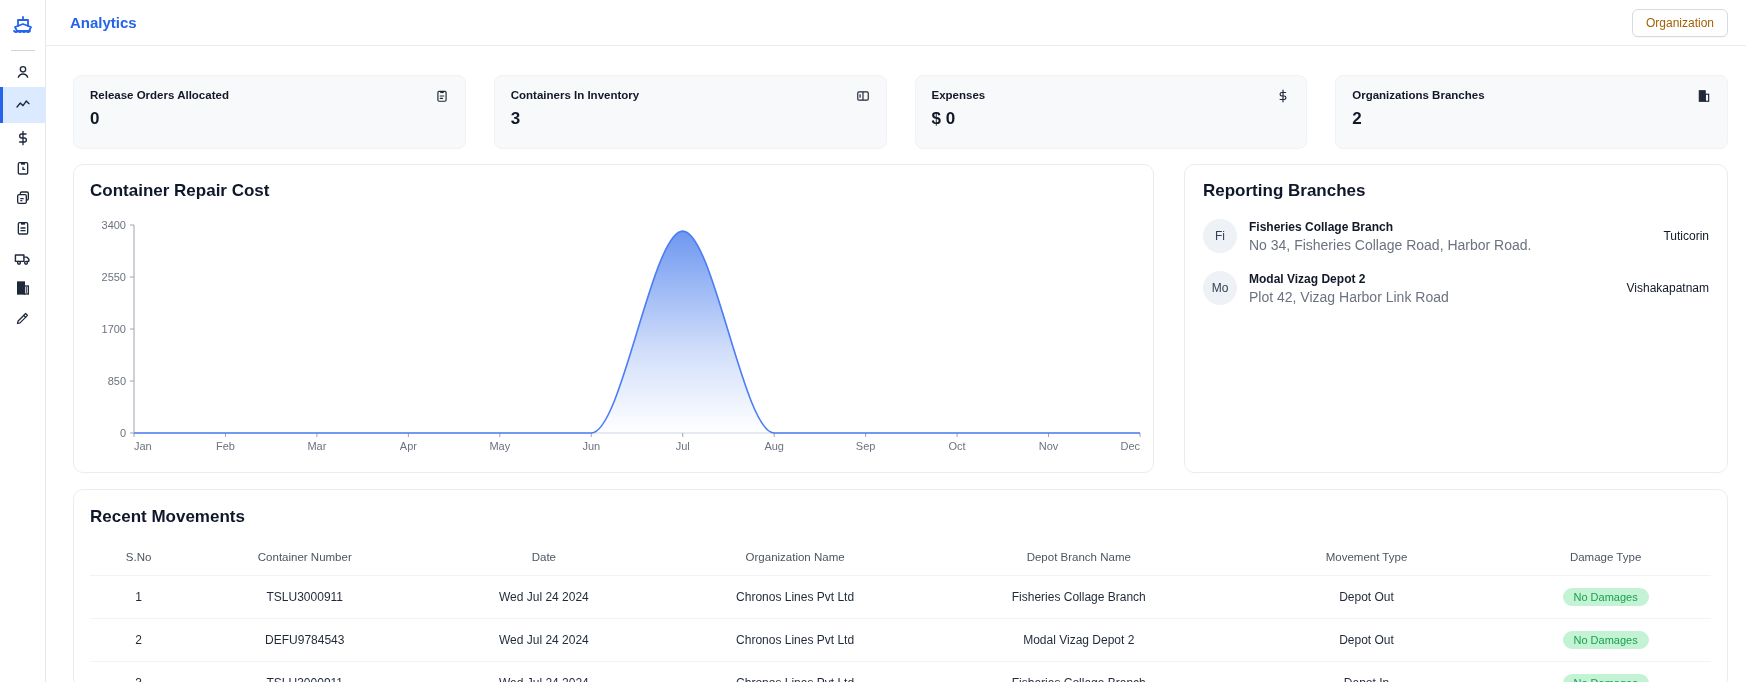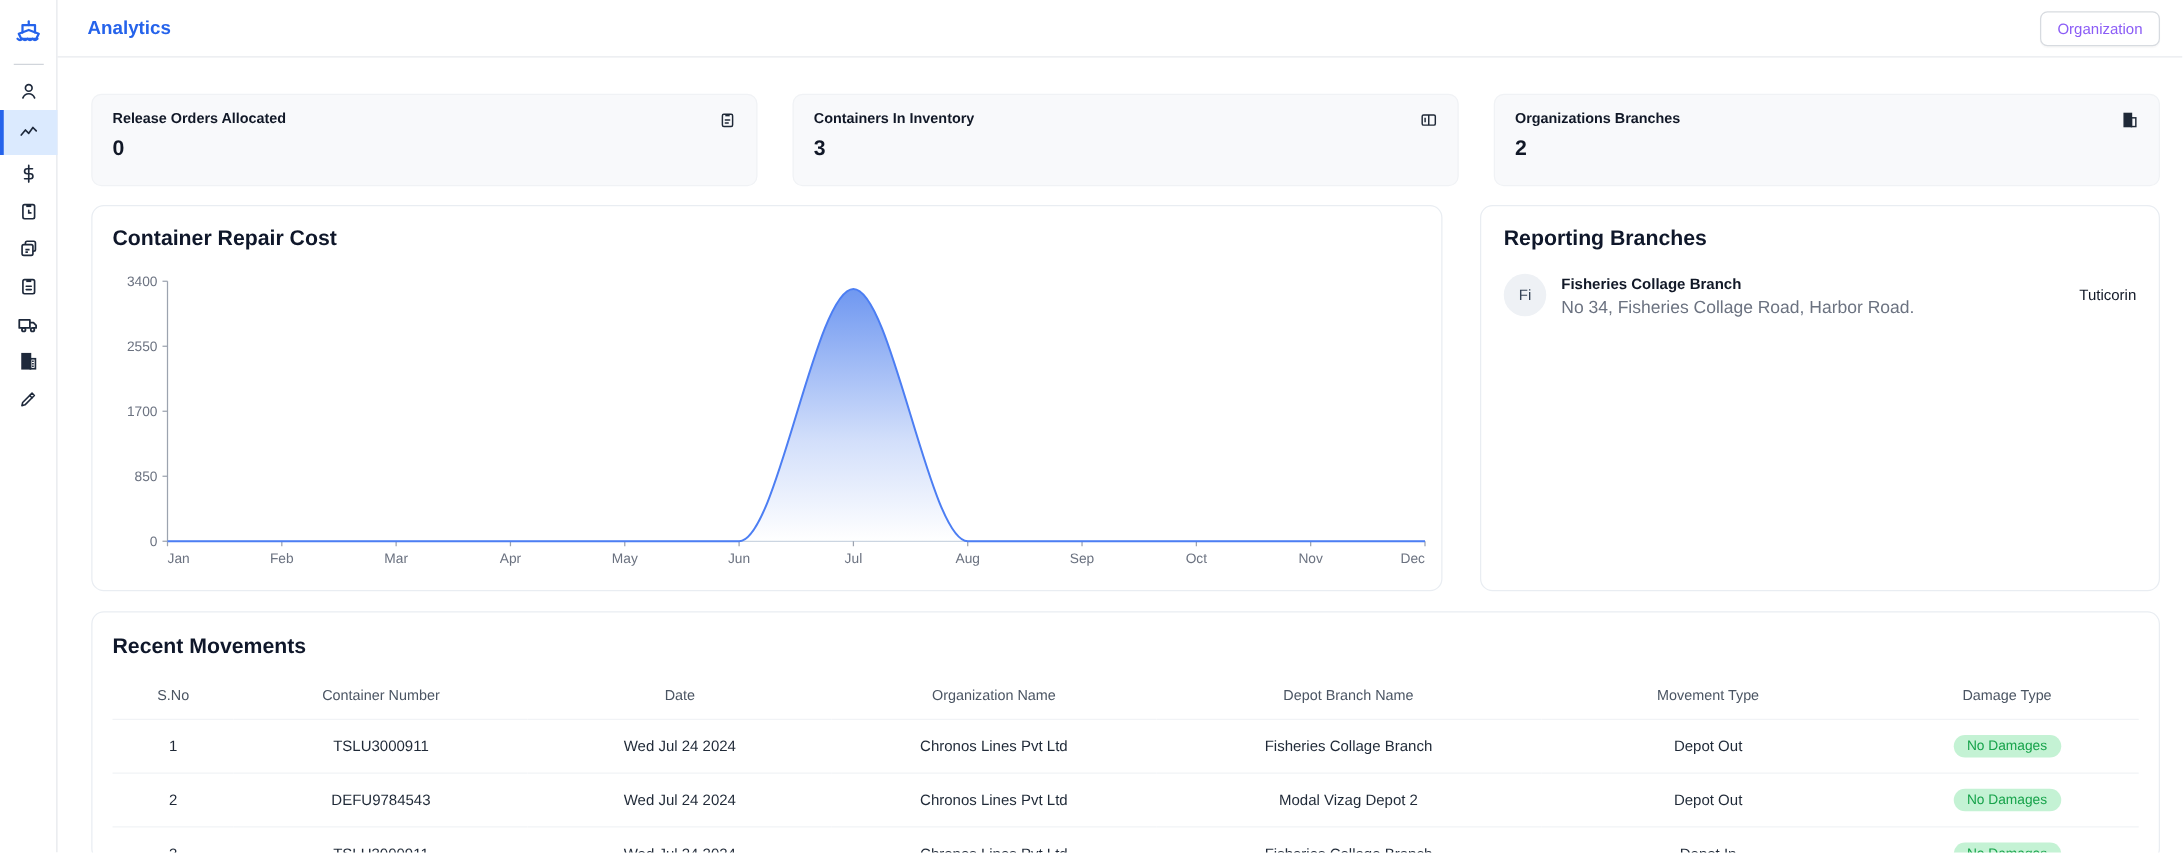--- a/index.html
+++ b/index.html
@@ -17,21 +17,21 @@
   .nav-item.active { background:#dbeafe; height:36px; }
   .nav-item.active::before { content:""; position:absolute; left:0; top:0; bottom:0; width:3px; background:#2563eb; }
   .nav-item svg { display:block; }
 
   
   .main { flex:1; display:flex; flex-direction:column; min-width:0; }
   .header { height:46px; display:flex; align-items:center; justify-content:space-between;
     padding:0 18px 0 24px; border-bottom:1px solid #e8eaee; flex-shrink:0; }
   .page-title { color:#2563eb; font-size:15px; font-weight:700; }
   .org-btn { background:#fff; border:1px solid #d7dbe0; border-radius:6px; padding:6px 13px;
-    font-size:12px; color:#8b5cf6; cursor:pointer; box-shadow:0 1px 1px rgba(0,0,0,.03);
+    font-size:12px; color:#a16207; cursor:pointer; box-shadow:0 1px 1px rgba(0,0,0,.03);
     font-family:"Liberation Sans", sans-serif; }
 
   .content { padding:29px 18px 0 27px; }
 
   
   .stats-row { display:flex; gap:28px; }
   .stat-card { flex:1; background:#f8f9fb; border:1px solid #f0f2f5; border-radius:8px;
     padding:13px 16px 14px; position:relative; height:74px; }
   .stat-label { font-size:11.5px; font-weight:600; color:#111827; }
   .stat-value { font-size:17px; font-weight:700; margin-top:8px; }
@@ -179,20 +179,29 @@
             </svg>
           </span>
         </div>
         <div class="stat-card">
           <div class="stat-label">Containers In Inventory</div>
           <div class="stat-value">3</div>
           <span class="stat-icon">
             <svg width="14" height="14" viewBox="0 0 24 24" fill="none" stroke="#1f2937" stroke-width="2">
               <rect x="3" y="5" width="18" height="14" rx="2"></rect>
                 <path d="M12 5 v14 M7 9 v6"></path>
+            </svg>
+          </span>
+        </div>
+        <div class="stat-card">
+          <div class="stat-label">Expenses</div>
+          <div class="stat-value">$ 0</div>
+          <span class="stat-icon">
+            <svg width="14" height="14" viewBox="0 0 24 24" fill="none" stroke="#1f2937" stroke-width="2" stroke-linecap="round">
+              <path d="M12 2 v20 M16.5 6 h-6.5 a3 3 0 0 0 0 6 h4 a3 3 0 0 1 0 6 H7"></path>
             </svg>
           </span>
         </div>
         <div class="stat-card">
           <div class="stat-label">Organizations Branches</div>
           <div class="stat-value">2</div>
           <span class="stat-icon">
             <svg width="14" height="14" viewBox="0 0 24 24" fill="none" stroke="#1f2937" stroke-width="2">
               <rect x="4" y="3" width="10" height="18" fill="#1f2937"></rect>
                 <rect x="14" y="9" width="6" height="12"></rect>
@@ -258,20 +267,28 @@
         <div class="card branches-card">
           <div class="card-title">Reporting Branches</div>
           <div id="branches-list">
               <div class="branch-row">
                 <div class="branch-avatar">Fi</div>
                 <div class="branch-info">
                   <div class="branch-name">Fisheries Collage Branch</div>
                   <div class="branch-address">No 34, Fisheries Collage Road, Harbor Road.</div>
                 </div>
                 <div class="branch-city">Tuticorin</div>
+              </div>
+              <div class="branch-row">
+                <div class="branch-avatar">Mo</div>
+                <div class="branch-info">
+                  <div class="branch-name">Modal Vizag Depot 2</div>
+                  <div class="branch-address">Plot 42, Vizag Harbor Link Road</div>
+                </div>
+                <div class="branch-city">Vishakapatnam</div>
               </div>
             </div>
         </div>
       </div>
 
       <div class="card movements-card">
         <div class="card-title">Recent Movements</div>
         <table>
           <colgroup id="movements-colgroup">
               <col style="width: 6%;">

